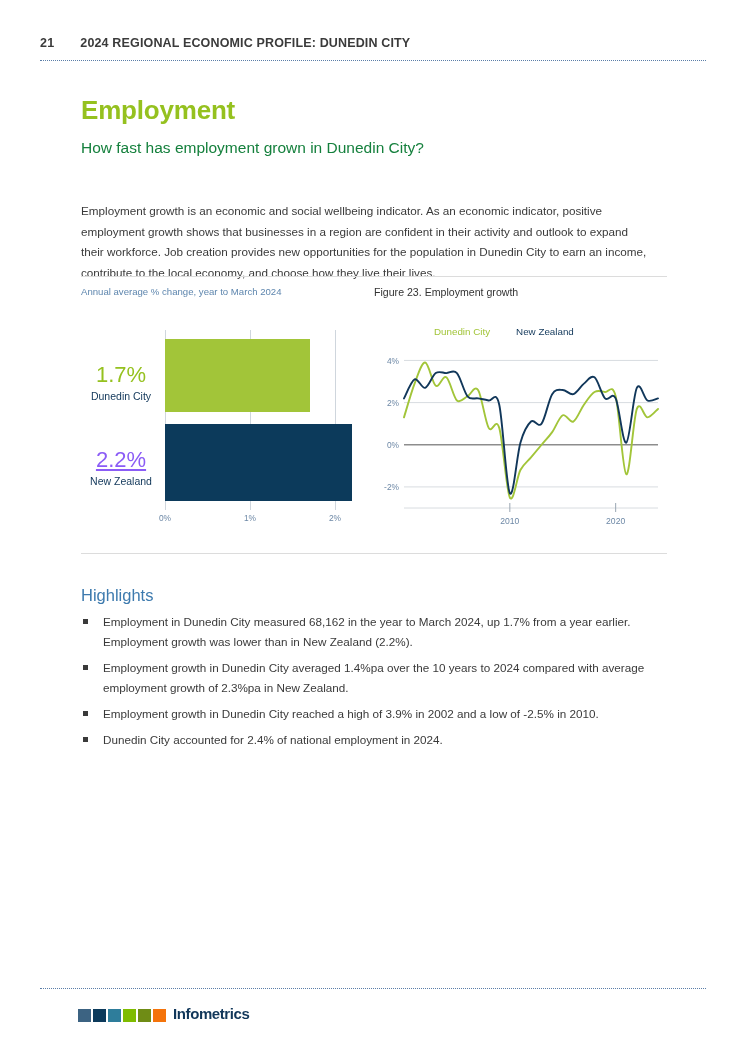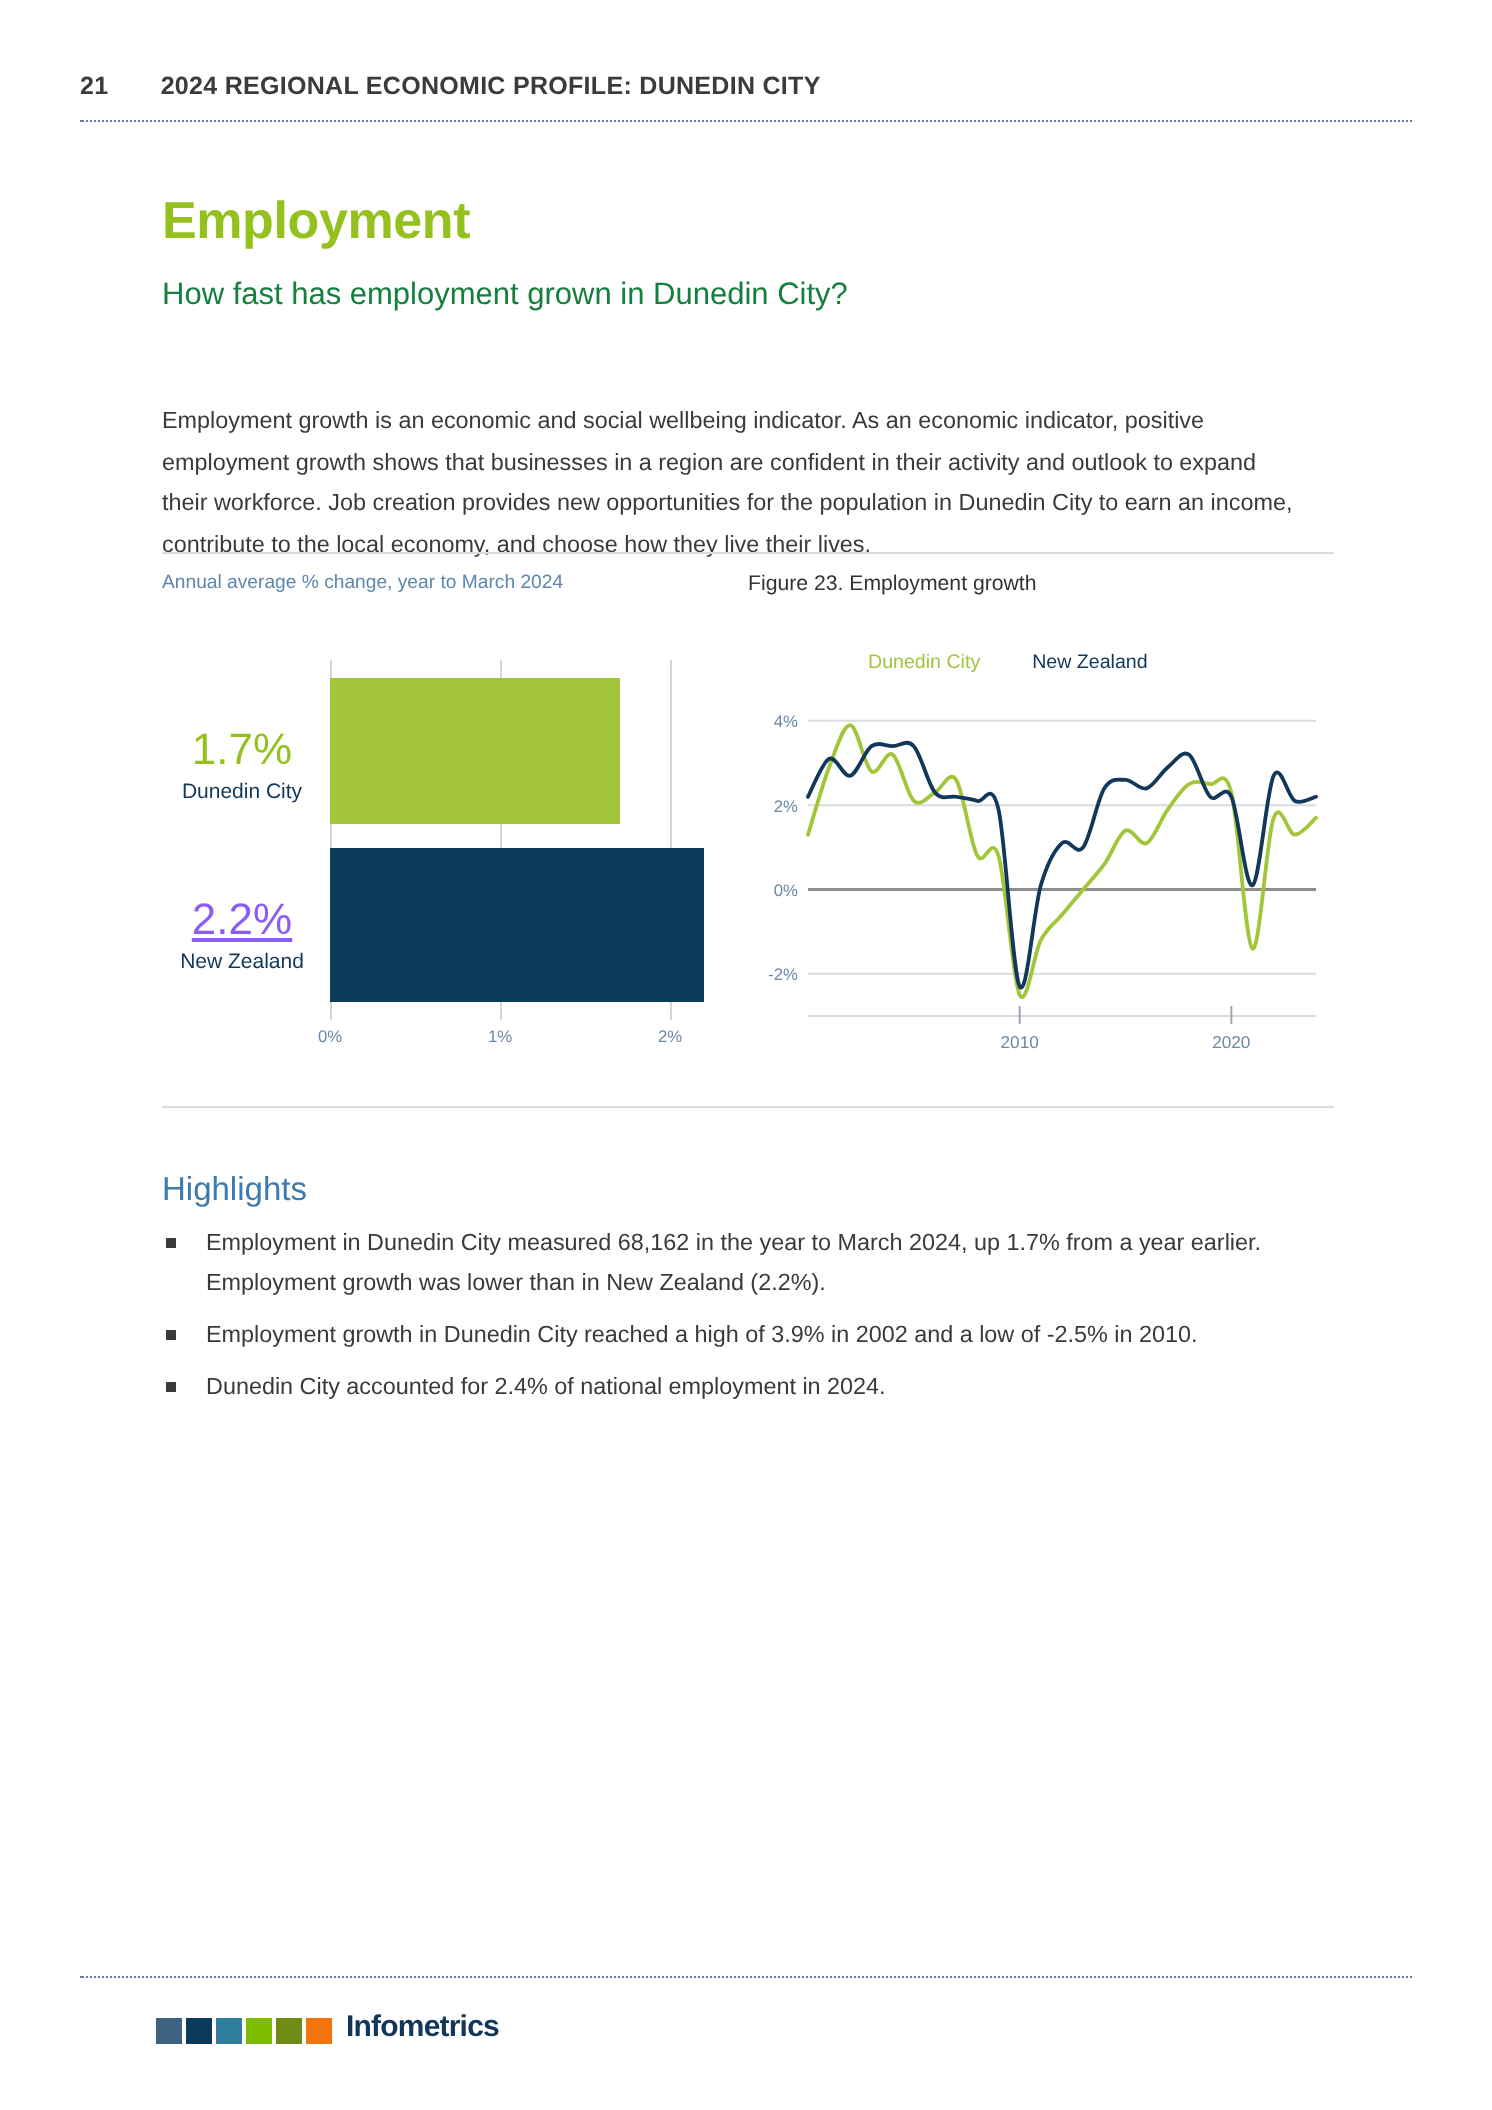--- a/index.html
+++ b/index.html
@@ -339,21 +339,21 @@
     </div>
   </div>
 
 </div>
 
 <div class="rule rule-charts-bottom"></div>
 
 <h3 class="highlights-title">Highlights</h3>
 <ul class="highlights-list" id="highlights-list">
     <li><span class="hl-bullet"></span><span>Employment in Dunedin City measured 68,162 in the year to March 2024, up 1.7% from a year earlier. Employment growth was lower than in New Zealand (2.2%).</span></li>
-    <li><span class="hl-bullet"></span></li>
+    <li><span class="hl-bullet"></span><span>Employment growth in Dunedin City averaged 1.4%pa over the 10 years to 2024 compared with average employment growth of 2.3%pa in New Zealand.</span></li>
     <li><span class="hl-bullet"></span><span>Employment growth in Dunedin City reached a high of 3.9% in 2002 and a low of -2.5% in 2010.</span></li>
     <li><span class="hl-bullet"></span><span>Dunedin City accounted for 2.4% of national employment in 2024.</span></li>
   </ul>
 
 <div class="footer-rule"></div>
 <div class="footer-logo">
   <div class="logo-squares" id="logo-squares">
       <span class="logo-sq" style="background: rgb(60, 99, 130);"></span>
       <span class="logo-sq" style="background: rgb(12, 58, 91);"></span>
       <span class="logo-sq" style="background: rgb(46, 125, 155);"></span>

